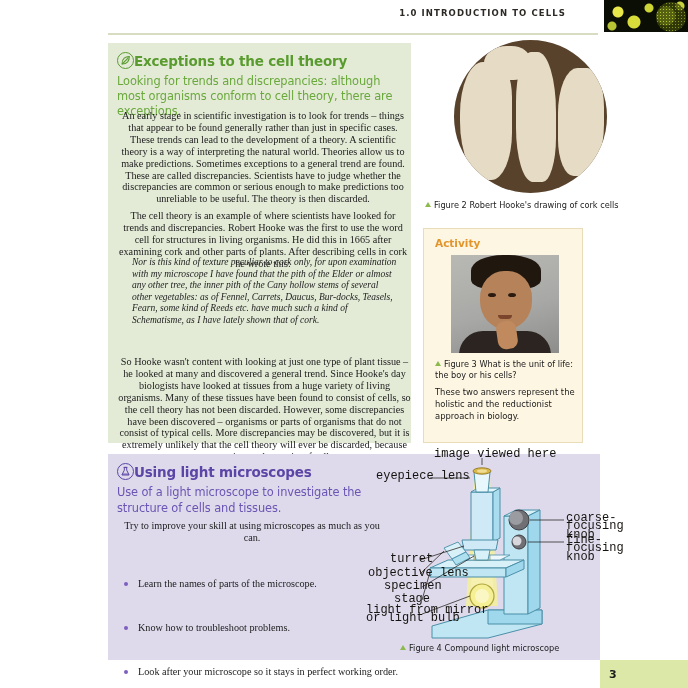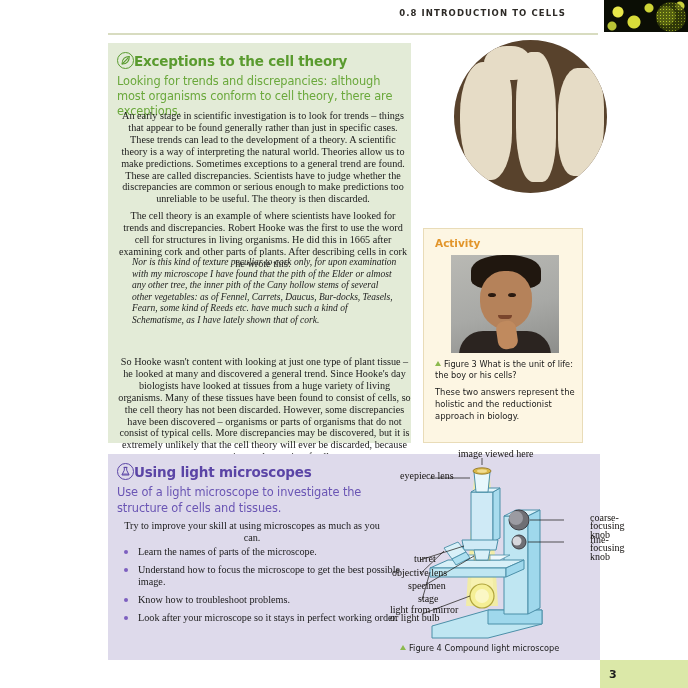--- a/index.html
+++ b/index.html
@@ -234,39 +234,39 @@
     list-style:none;
   }
   #purple-list li {
     position:relative;
     padding-left:18px;
     margin-bottom:6px;
     font-family:"Liberation Serif", serif;
     font-size:10.2px;
     line-height:11.9px;
     color:#1b1b1b;
+    margin-top:32px;
   }
   #purple-list li::before {
     content:"";
     position:absolute; left:4px; top:4px;
     width:4px; height:4px; border-radius:50%;
     background:#7d5fc0;
   }
 
   
   #scope-wrap { position:absolute; left:378px; top:456px; width:220px; height:186px; }
   #scope-wrap svg { display:block; }
   .scope-label {
     position:absolute;
-    font-family:Liberation Serif, serif;
-    font-size:10px;
+    font-family:Liberation Mono, monospace;
+    font-size:12px;
     line-height:8.3px;
     color:#15120f;
     white-space:pre-line;
-    margin-left:24px;
   }
   #scope-caption { position:absolute; left:400px; top:643px; width:260px; }
 
   
   #page-num {
     position:absolute; left:600px; top:660px; width:88px; height:28px;
     background:#dbe8a8;
     font-family:"DejaVu Sans", sans-serif;
     font-weight:bold;
     font-size:11px;
@@ -274,21 +274,21 @@
     display:flex; align-items:center;
     padding-left:9px;
   }
 </style>
 </head>
 <body>
 
 <div id="page">
 
   <div id="header-rule"></div>
-  <div id="header-title">0.8 INTRODUCTION TO CELLS</div>
+  <div id="header-title">1.0 INTRODUCTION TO CELLS</div>
   <div id="header-photo">
     <div class="dotty"></div>
   </div>
 
   <div class="panel" id="green-panel">
 
     <div class="panel-head" id="green-title-row">
       <span class="head-icon">
         <svg width="11" height="11" viewBox="0 0 11 11">
           <path d="M2 9 C2 3.5 5.5 1.5 9.3 1.6 C9.4 5.6 7.2 9.2 2 9 Z" fill="none" stroke="#5a9b2f" stroke-width="1.1"></path>
@@ -304,20 +304,23 @@
     <div class="body-p" id="green-p2">The cell theory is an example of where scientists have looked for trends and discrepancies. Robert Hooke was the first to use the word cell for structures in living organisms. He did this in 1665 after examining cork and other parts of plants. After describing cells in cork he wrote this:</div>
     <div id="green-quote">Nor is this kind of texture peculiar to cork only, for upon examination with my microscope I have found that the pith of the Elder or almost any other tree, the inner pith of the Cany hollow stems of several other vegetables: as of Fennel, Carrets, Daucus, Bur-docks, Teasels, Fearn, some kind of Reeds etc. have much such a kind of Schematisme, as I have lately shown that of cork.</div>
     <div class="body-p" id="green-p3">So Hooke wasn't content with looking at just one type of plant tissue – he looked at many and discovered a general trend. Since Hooke's day biologists have looked at tissues from a huge variety of living organisms. Many of these tissues have been found to consist of cells, so the cell theory has not been discarded. However, some discrepancies have been discovered – organisms or parts of organisms that do not consist of typical cells. More discrepancies may be discovered, but it is extremely unlikely that the cell theory will ever be discarded, because so many tissues do consist of cells.</div>
   </div>
 
   <div id="cork-fig">
     <div class="blob" id="cork-b1"></div>
     <div class="blob" id="cork-b2"></div>
     <div class="blob" id="cork-b3"></div>
     <div class="blob" id="cork-b4"></div>
+  </div>
+  <div class="fig-caption" id="cork-caption">
+    <span class="fig-tri"></span><span>Figure 2 Robert Hooke's drawing of cork cells</span>
   </div>
 
   <div class="panel" id="activity-panel">
     <div id="activity-title">Activity</div>
 
     <div id="activity-photo">
       <div class="hair"></div>
       <div class="face"></div>
       <div class="eyeL"></div>
       <div class="eyeR"></div>
@@ -344,21 +347,20 @@
         </svg>
       </span>
       <span id="purple-title">Using light microscopes</span>
     </div>
 
     <div id="purple-subtitle">Use of a light microscope to investigate the structure of cells and tissues.</div>
     <div class="body-p" id="purple-intro">Try to improve your skill at using microscopes as much as you can.</div>
 
     <ul id="purple-list">
       <li>Learn the names of parts of the microscope.</li>
-      <li>Understand how to focus the microscope to get the best possible image.</li>
       <li>Know how to troubleshoot problems.</li>
       <li>Look after your microscope so it stays in perfect working order.</li>
     </ul>
 
     <div id="scope-wrap" style="left:270px; top:2px;">
       <svg width="220" height="186" viewBox="0 0 220 186">
 
         <polygon points="96,22 112,22 120,150 88,150" fill="#f4ef9a" opacity=".85"></polygon>
         <polygon points="99,28 109,28 116,146 92,146" fill="#f7f2b2" opacity=".9"></polygon>
 

